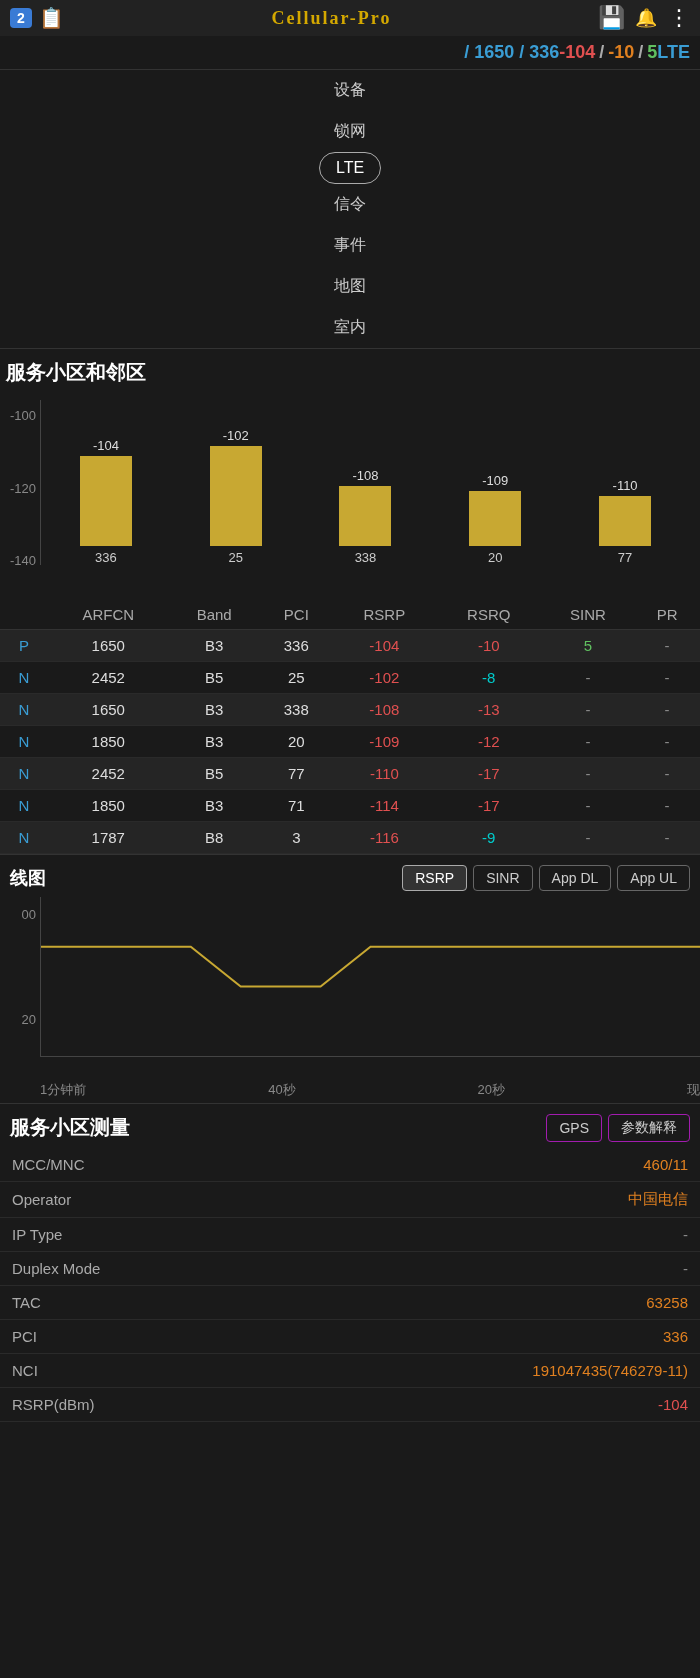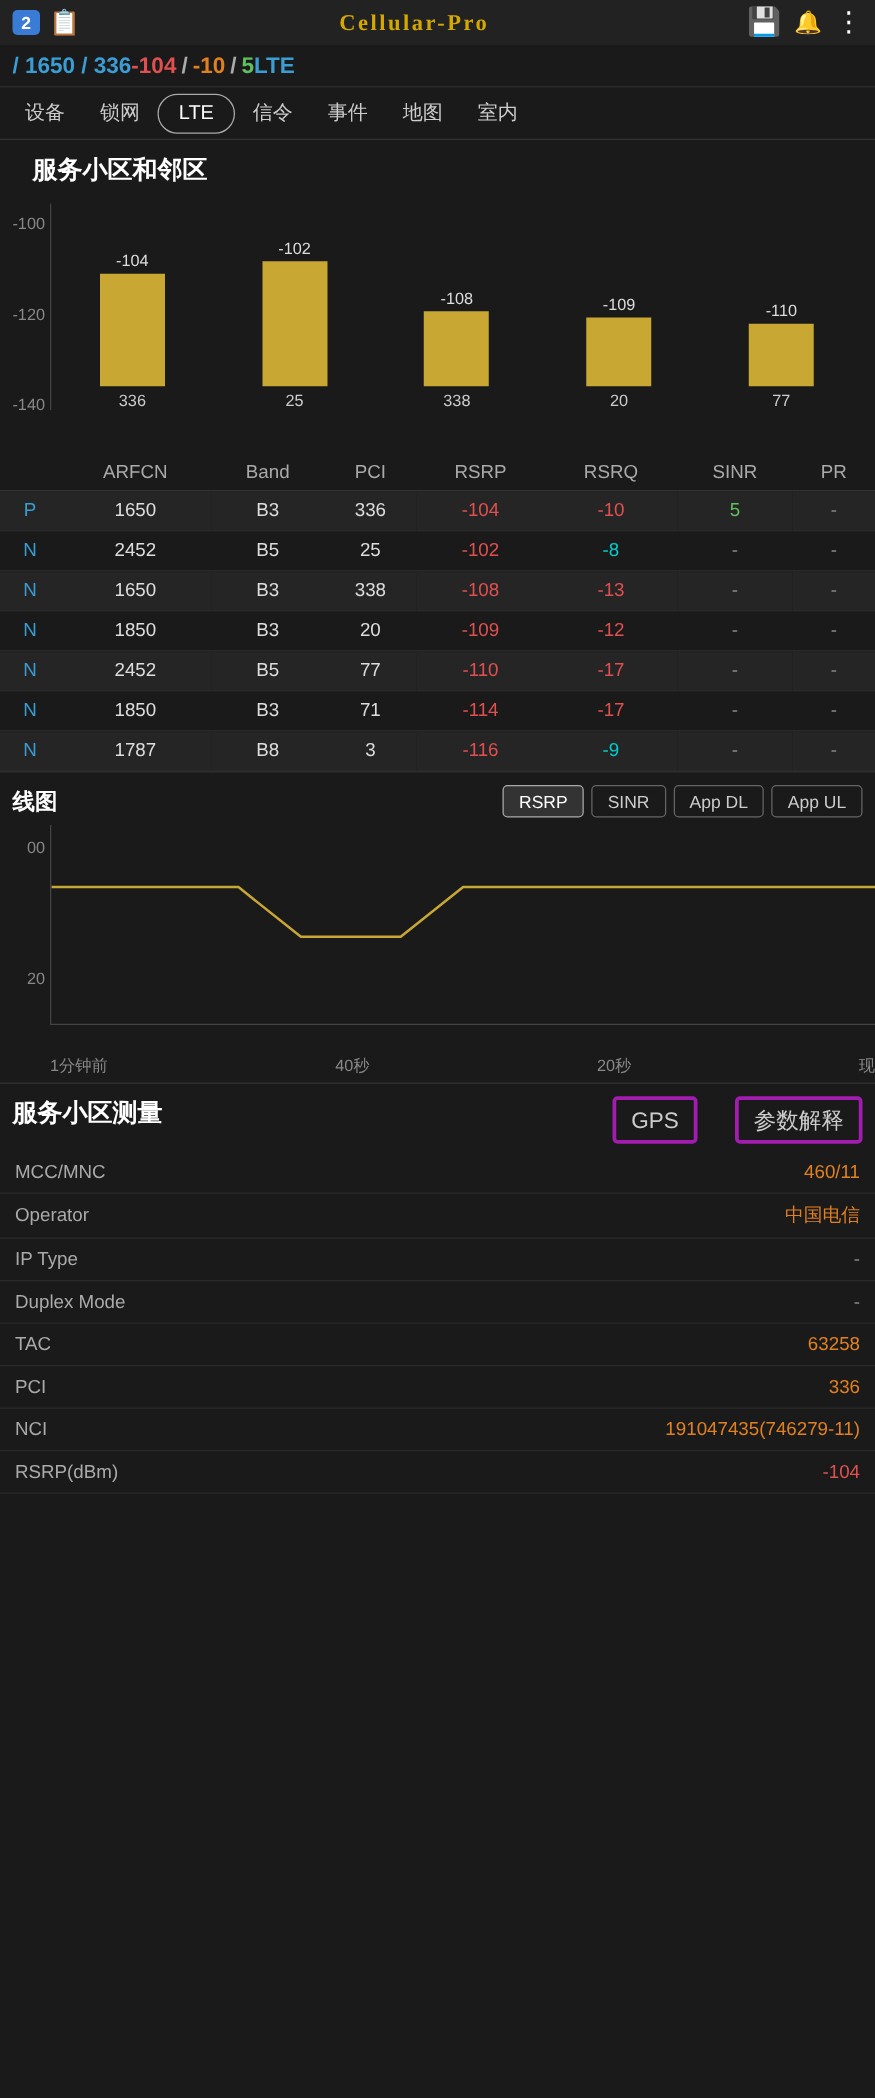--- a/index.html
+++ b/index.html
@@ -34,40 +34,41 @@
     .status-bar-right { display: flex; align-items: center; gap: 10px; }
     .save-icon { font-size: 22px; color: white; }
     .signal-icon { font-size: 18px; color: white; }
     .menu-icon { font-size: 20px; color: white; }
 
     
     .info-bar {
       background: #1a1a1a;
       display: flex;
       align-items: center;
-      justify-content: flex-start;
+      justify-content: flex-end;
       padding: 6px 10px;
       border-bottom: 1px solid #333;
     }
     .info-bar-freq { color: #3a9dd4; font-size: 18px; font-weight: bold; }
     .info-bar-values { display: flex; gap: 4px; font-size: 18px; font-weight: bold; }
     .val-red { color: #e05050; }
     .val-orange { color: #e08020; }
     .val-green { color: #60c060; }
     .val-divider { color: #aaa; }
     .info-bar-lte { color: #3a9dd4; font-size: 18px; font-weight: bold; }
 
     
     .nav-tabs {
       background: #1a1a1a;
       display: flex;
       align-items: center;
       padding: 0 6px;
       border-bottom: 1px solid #333;
       gap: 0;
+      flex-direction: column;
     }
     .nav-tab {
       color: #ccc;
       font-size: 16px;
       padding: 10px 14px;
       cursor: pointer;
       white-space: nowrap;
     }
     .nav-tab.active {
       border: 1px solid #aaa;
@@ -75,21 +76,21 @@
       color: white;
       background: transparent;
       padding: 6px 16px;
     }
 
     
     .section-header {
       display: flex;
       align-items: center;
       justify-content: space-between;
-      padding: 10px 10px 4px 26px;
+      padding: 10px 10px 4px 6px;
     }
     .section-title {
       color: white;
       font-size: 20px;
       font-weight: bold;
     }
     .section-badges { display: flex; gap: 6px; align-items: center; }
     .badge {
       border: 1px solid #aaa;
       border-radius: 4px;
@@ -247,28 +248,27 @@
     
     .measurement-header {
       display: flex;
       justify-content: space-between;
       padding: 10px 10px 6px 10px;
       border-top: 1px solid #333;
     }
     .measurement-title { color: white; font-size: 20px; font-weight: bold; }
     .measurement-btns { display: flex; gap: 6px; }
     .meas-btn {
-      border: 3px solid #a21caf;
+      border: 1px solid #a21caf;
       border-radius: 4px;
       padding: 4px 12px;
-      font-size: 18px;
+      font-size: 14px;
       cursor: pointer;
       color: #ccc;
       background: transparent;
-      margin-left: 24px;
     }
 
     .meas-row {
       display: flex;
       justify-content: space-between;
       align-items: center;
       padding: 8px 12px;
       border-bottom: 1px solid #2a2a2a;
     }
     .meas-label { color: #aaa; font-size: 15px; }

